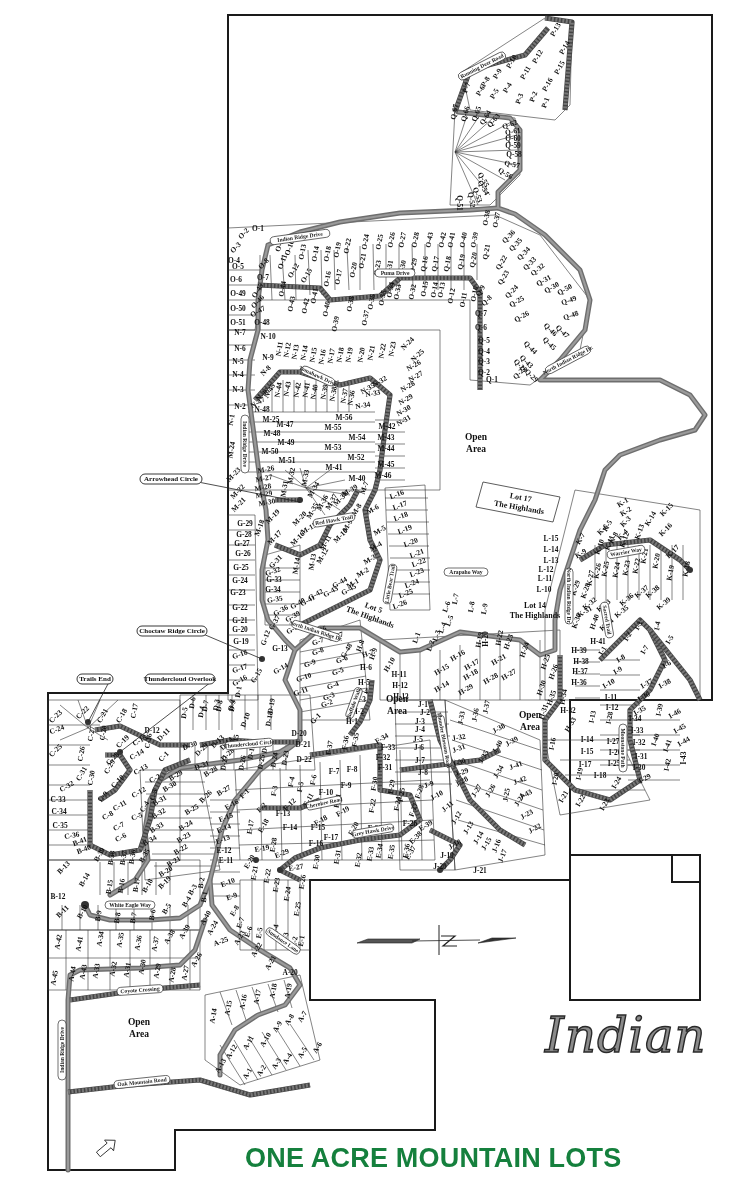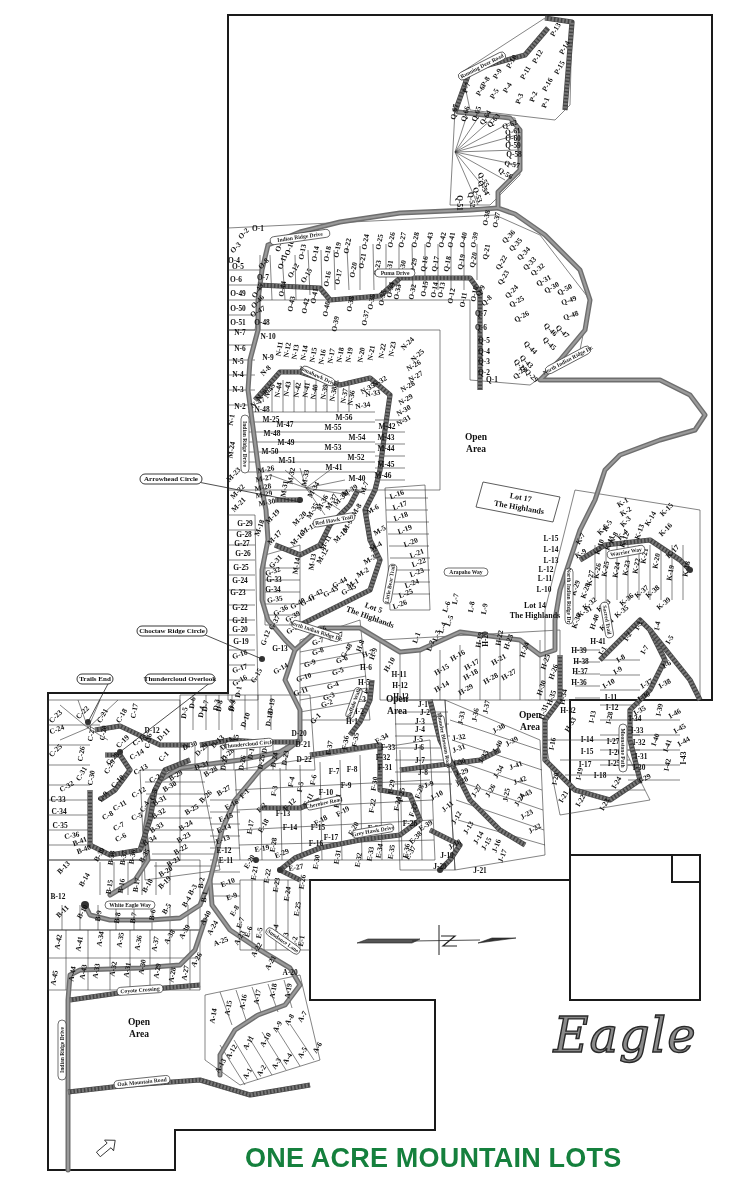--- a/index.html
+++ b/index.html
@@ -1018,15 +1018,15 @@
     <path d="M441,936 L455,936 L443,946 L457,946" fill="none" stroke="#222" stroke-width="1.2"></path>
     <polygon points="478,943 492,938 516,938" fill="#333" stroke="#222" stroke-width="0.6"></polygon>
   </g>
 
   <g transform="translate(106,1148) rotate(-40)">
     <polygon points="-10,-3 4,-3 4,-7 12,0 4,7 4,3 -10,3" fill="#fff" stroke="#333" stroke-width="0.9"></polygon>
   </g>
 </svg>
 
 <div id="title-script">
-  <div>Eagle</div>
+  <div>Indian</div>
 </div>
 <div id="title-main">ONE ACRE MOUNTAIN LOTS</div>
 
 </body></html>

